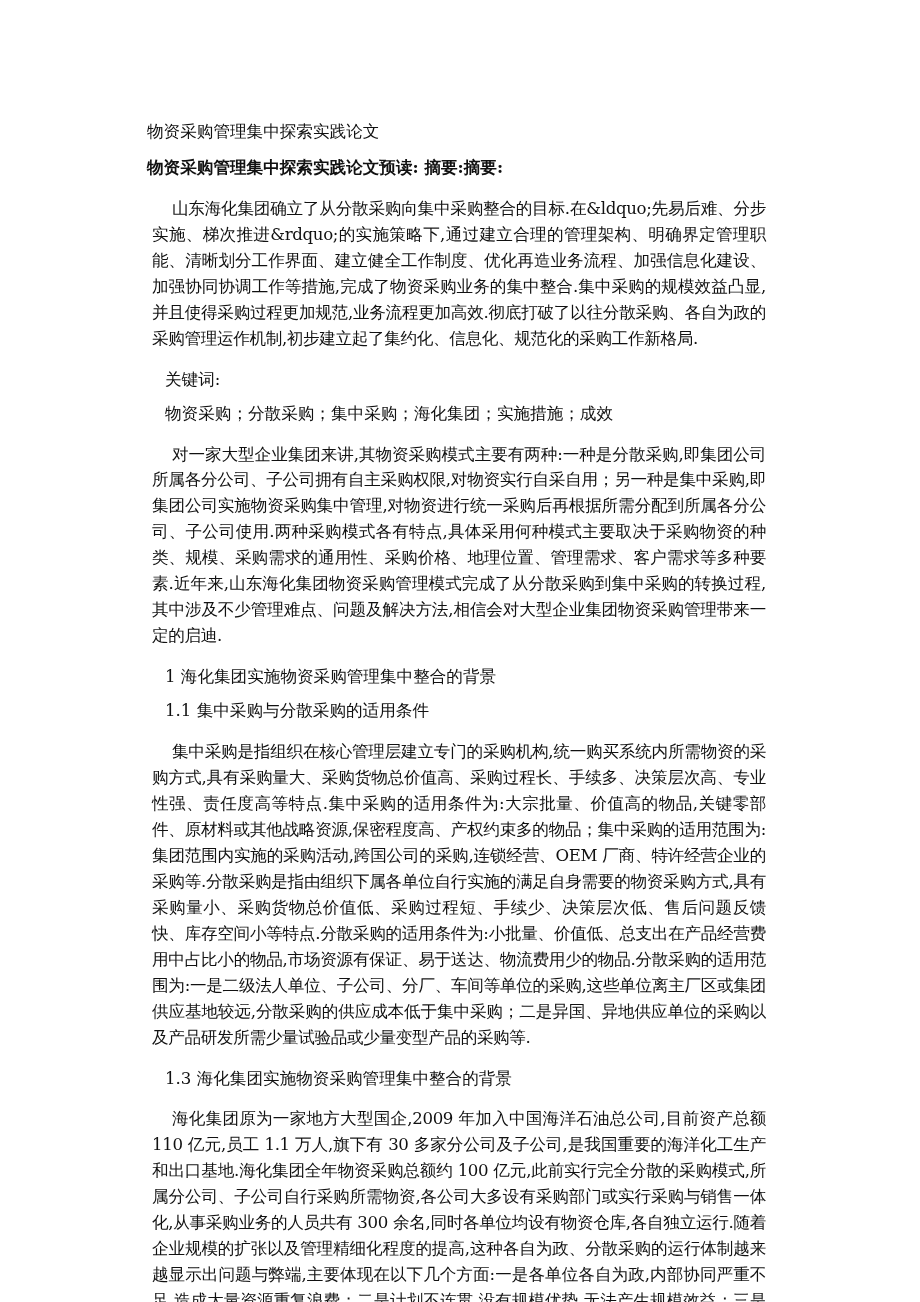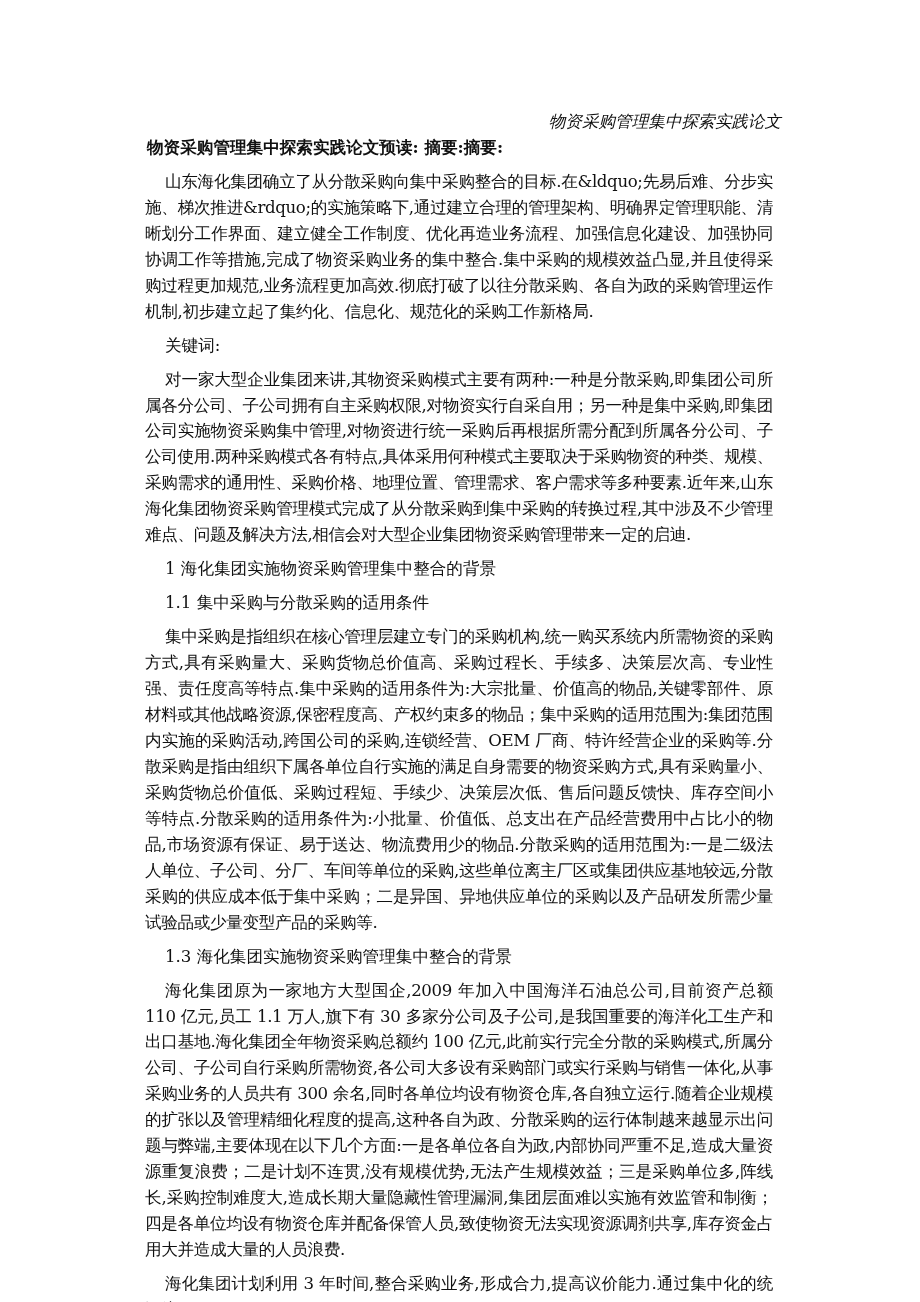--- a/index.html
+++ b/index.html
@@ -7,34 +7,35 @@
   .page {
     position: absolute;
     left: 137px;
     top: 109px;
     width: 644px;
     font-family: "DejaVu Serif", "Liberation Serif", serif;
     font-size: 16.6px;
     line-height: 25.95px;
     color: #111111;
   }
-  .title { text-align: right; margin: 0; font-weight: normal; font-size: 16.6px; font-style: italic; }
+  .title { text-align: left; margin: 10px; font-weight: normal; font-size: 16.6px; }
   .line { margin: 0; }
   .lead { padding-left: 10px; font-weight: bold; }
-  .para { margin: 8px; text-indent: 20px; text-align: justify; text-align-last: left; letter-spacing: -0.35px; }
+  .para { margin: 15px; text-indent: 20px; text-align: justify; text-align-last: left; letter-spacing: -0.35px; }
   .heading { margin: 8px; padding-left: 20px; }
 </style>
 </head>
 <body>
 
 <div class="page">
   <div class="title">物资采购管理集中探索实践论文</div>
   <div class="line lead">物资采购管理集中探索实践论文预读: 摘要:摘要:</div>
   <p class="para">山东海化集团确立了从分散采购向集中采购整合的目标.在&amp;ldquo;先易后难、分步实施、梯次推进&amp;rdquo;的实施策略下,通过建立合理的管理架构、明确界定管理职能、清晰划分工作界面、建立健全工作制度、优化再造业务流程、加强信息化建设、加强协同协调工作等措施,完成了物资采购业务的集中整合.集中采购的规模效益凸显,并且使得采购过程更加规范,业务流程更加高效.彻底打破了以往分散采购、各自为政的采购管理运作机制,初步建立起了集约化、信息化、规范化的采购工作新格局.</p>
   <div class="heading">关键词:</div>
+  <div class="heading">物资采购；分散采购；集中采购；海化集团；实施措施；成效</div>
   <p class="para">对一家大型企业集团来讲,其物资采购模式主要有两种:一种是分散采购,即集团公司所属各分公司、子公司拥有自主采购权限,对物资实行自采自用；另一种是集中采购,即集团公司实施物资采购集中管理,对物资进行统一采购后再根据所需分配到所属各分公司、子公司使用.两种采购模式各有特点,具体采用何种模式主要取决于采购物资的种类、规模、采购需求的通用性、采购价格、地理位置、管理需求、客户需求等多种要素.近年来,山东海化集团物资采购管理模式完成了从分散采购到集中采购的转换过程,其中涉及不少管理难点、问题及解决方法,相信会对大型企业集团物资采购管理带来一定的启迪.</p>
   <div class="heading">1 海化集团实施物资采购管理集中整合的背景</div>
   <div class="heading">1.1 集中采购与分散采购的适用条件</div>
   <p class="para">集中采购是指组织在核心管理层建立专门的采购机构,统一购买系统内所需物资的采购方式,具有采购量大、采购货物总价值高、采购过程长、手续多、决策层次高、专业性强、责任度高等特点.集中采购的适用条件为:大宗批量、价值高的物品,关键零部件、原材料或其他战略资源,保密程度高、产权约束多的物品；集中采购的适用范围为:集团范围内实施的采购活动,跨国公司的采购,连锁经营、OEM 厂商、特许经营企业的采购等.分散采购是指由组织下属各单位自行实施的满足自身需要的物资采购方式,具有采购量小、采购货物总价值低、采购过程短、手续少、决策层次低、售后问题反馈快、库存空间小等特点.分散采购的适用条件为:小批量、价值低、总支出在产品经营费用中占比小的物品,市场资源有保证、易于送达、物流费用少的物品.分散采购的适用范围为:一是二级法人单位、子公司、分厂、车间等单位的采购,这些单位离主厂区或集团供应基地较远,分散采购的供应成本低于集中采购；二是异国、异地供应单位的采购以及产品研发所需少量试验品或少量变型产品的采购等.</p>
   <div class="heading">1.3 海化集团实施物资采购管理集中整合的背景</div>
   <p class="para">海化集团原为一家地方大型国企,2009 年加入中国海洋石油总公司,目前资产总额 110 亿元,员工 1.1 万人,旗下有 30 多家分公司及子公司,是我国重要的海洋化工生产和出口基地.海化集团全年物资采购总额约 100 亿元,此前实行完全分散的采购模式,所属分公司、子公司自行采购所需物资,各公司大多设有采购部门或实行采购与销售一体化,从事采购业务的人员共有 300 余名,同时各单位均设有物资仓库,各自独立运行.随着企业规模的扩张以及管理精细化程度的提高,这种各自为政、分散采购的运行体制越来越显示出问题与弊端,主要体现在以下几个方面:一是各单位各自为政,内部协同严重不足,造成大量资源重复浪费；二是计划不连贯,没有规模优势,无法产生规模效益；三是采购单位多,阵线长,采购控制难度大,造成长期大量隐藏性管理漏洞,集团层面难以实施有效监管和制衡；四是各单位均设有物资仓库并配备保管人员,致使物资无法实现资源调剂共享,库存资金占用大并造成大量的人员浪费.</p>
   <p class="para">海化集团计划利用 3 年时间,整合采购业务,形成合力,提高议价能力.通过集中化的统谈统</p>
 </div>
 
 </body></html>

